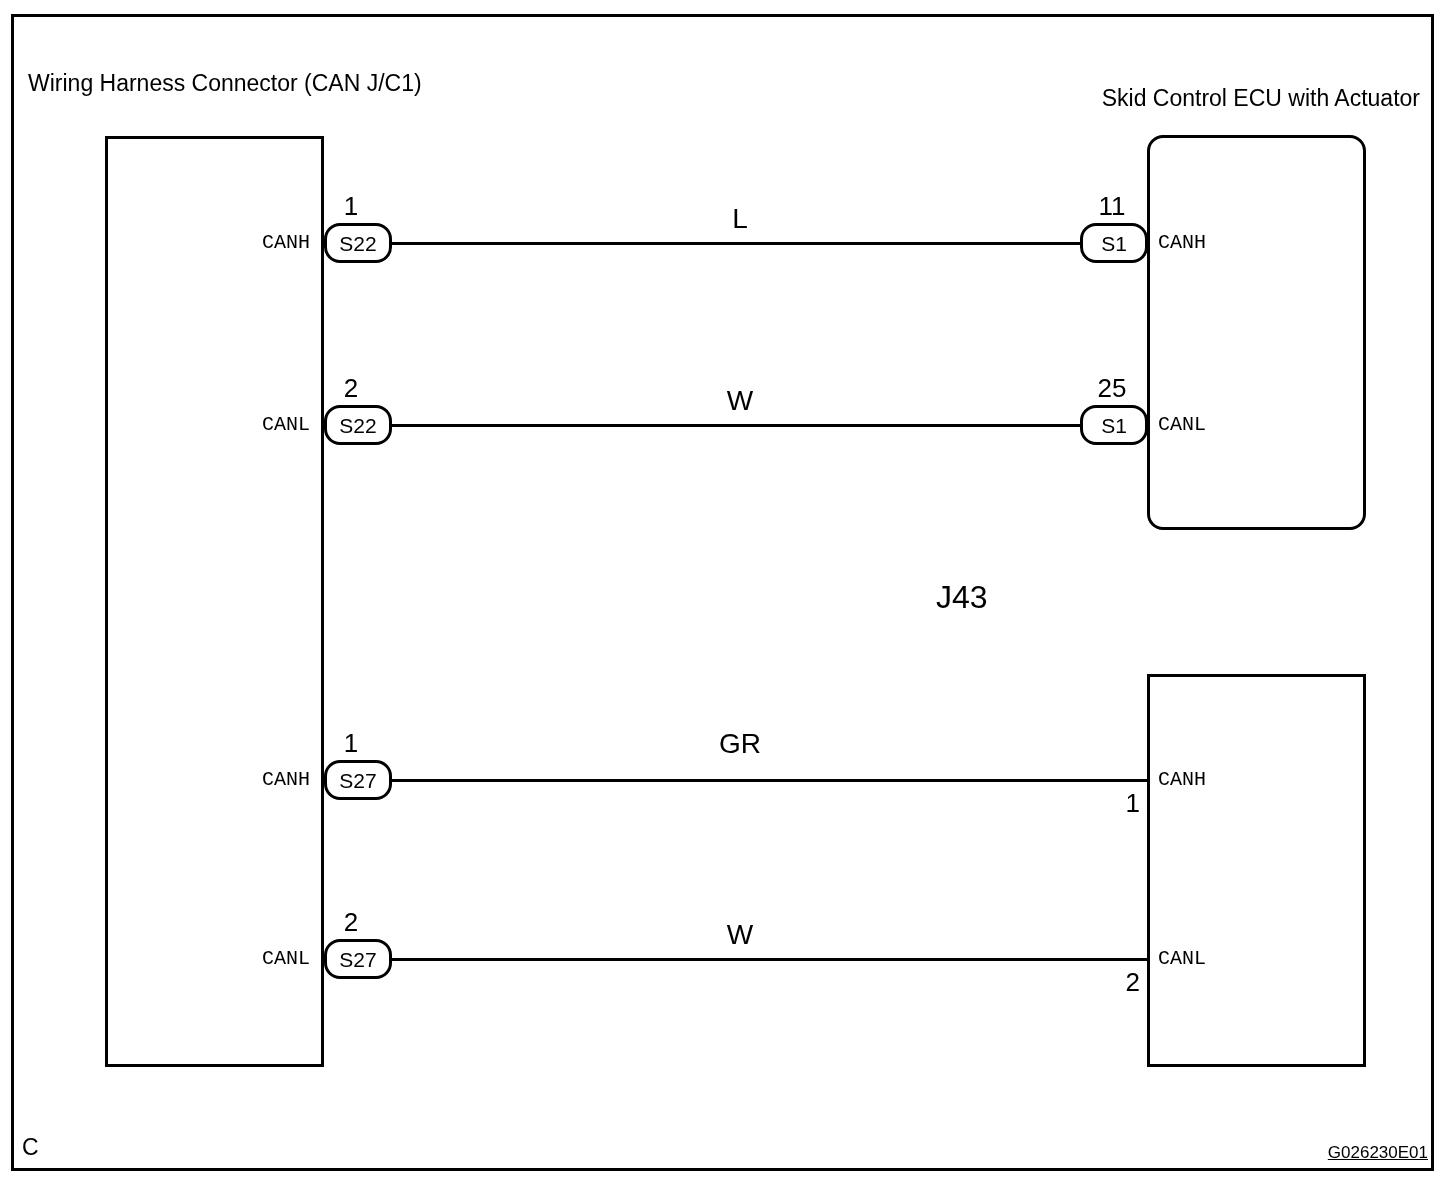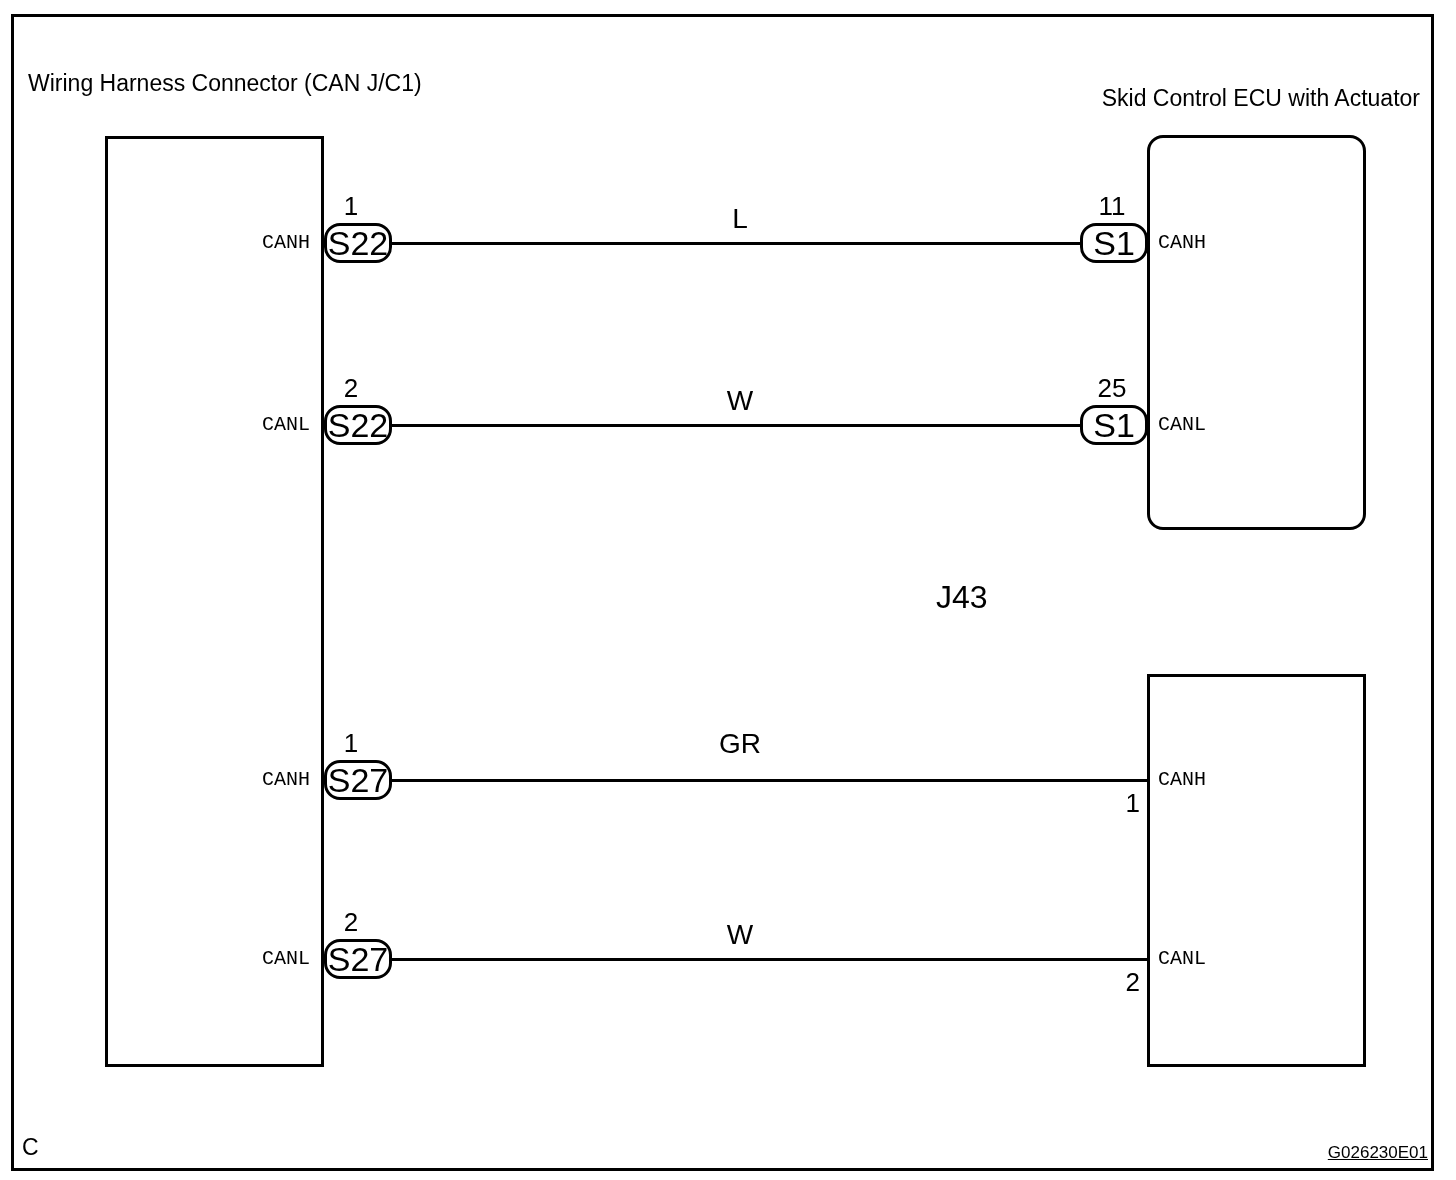--- a/index.html
+++ b/index.html
@@ -34,21 +34,21 @@
   .pill {
     width: 68px;
     height: 40px;
     border: 3px solid #000000;
     border-radius: 16px;
     box-sizing: border-box;
     background: #ffffff;
     display: flex;
     align-items: center;
     justify-content: center;
-    font-size: 34px;
+    font-size: 21px;
     line-height: 1;
     z-index: 3;
   }
   .sig-label {
     font-size: 20px;
     height: 32px;
     line-height: 32px;
     white-space: nowrap;
     font-family: Liberation Mono, monospace;
   }

